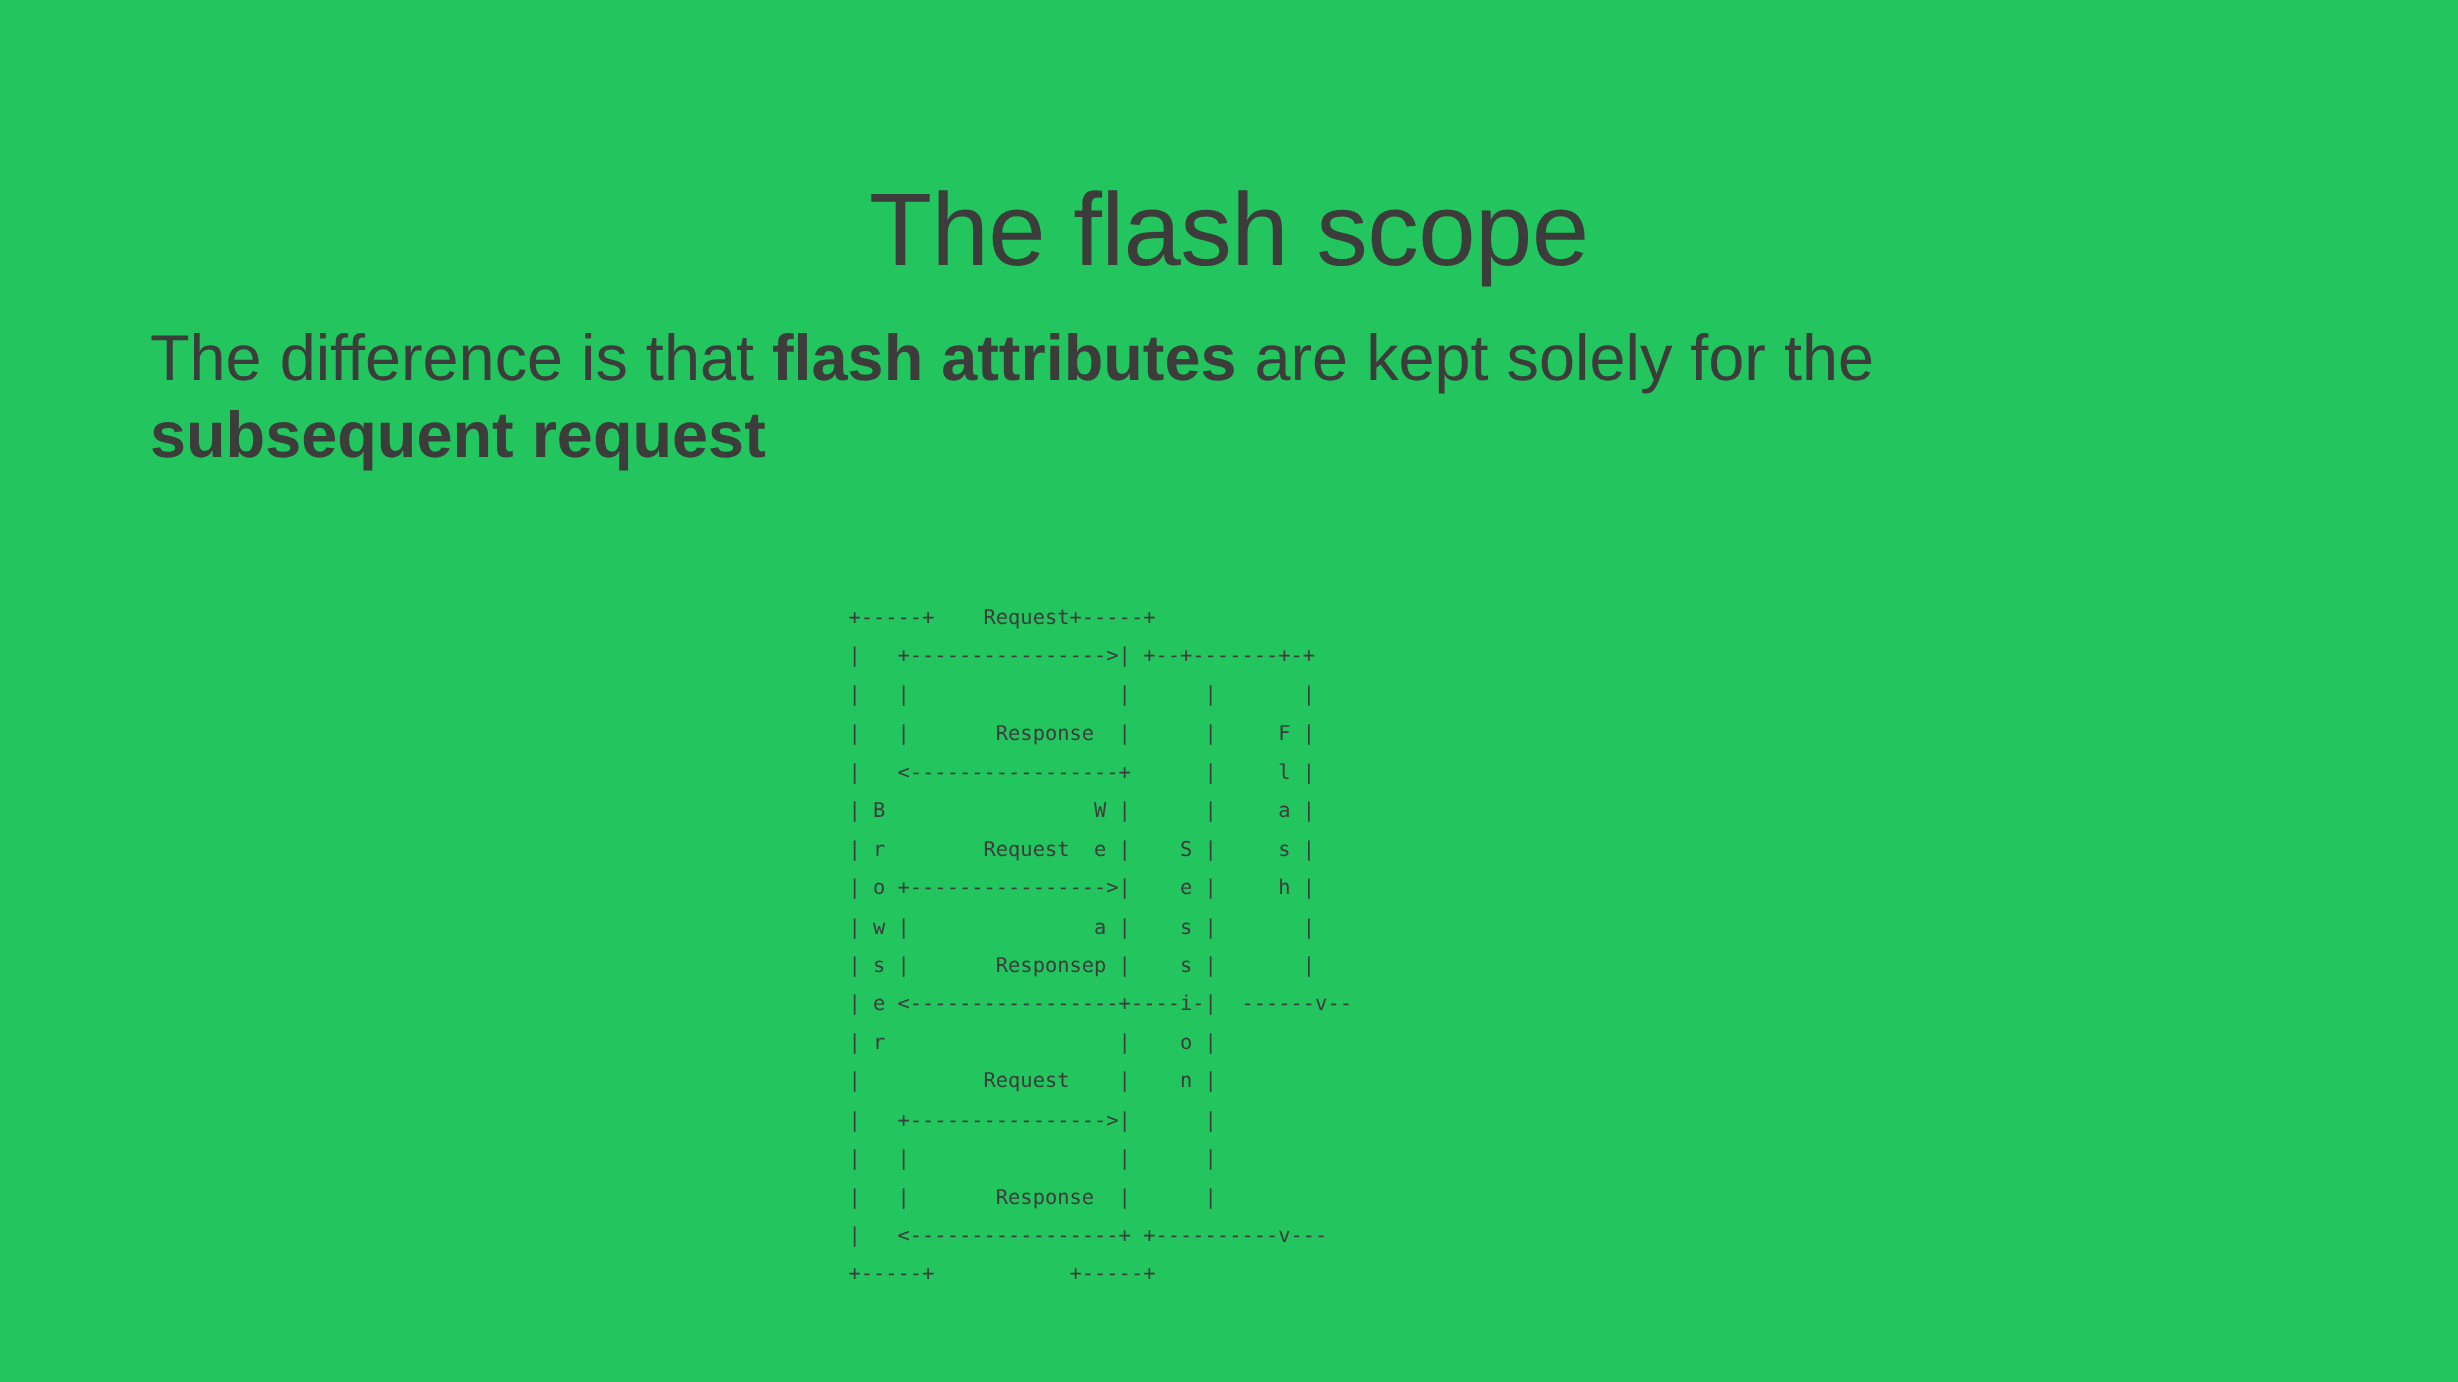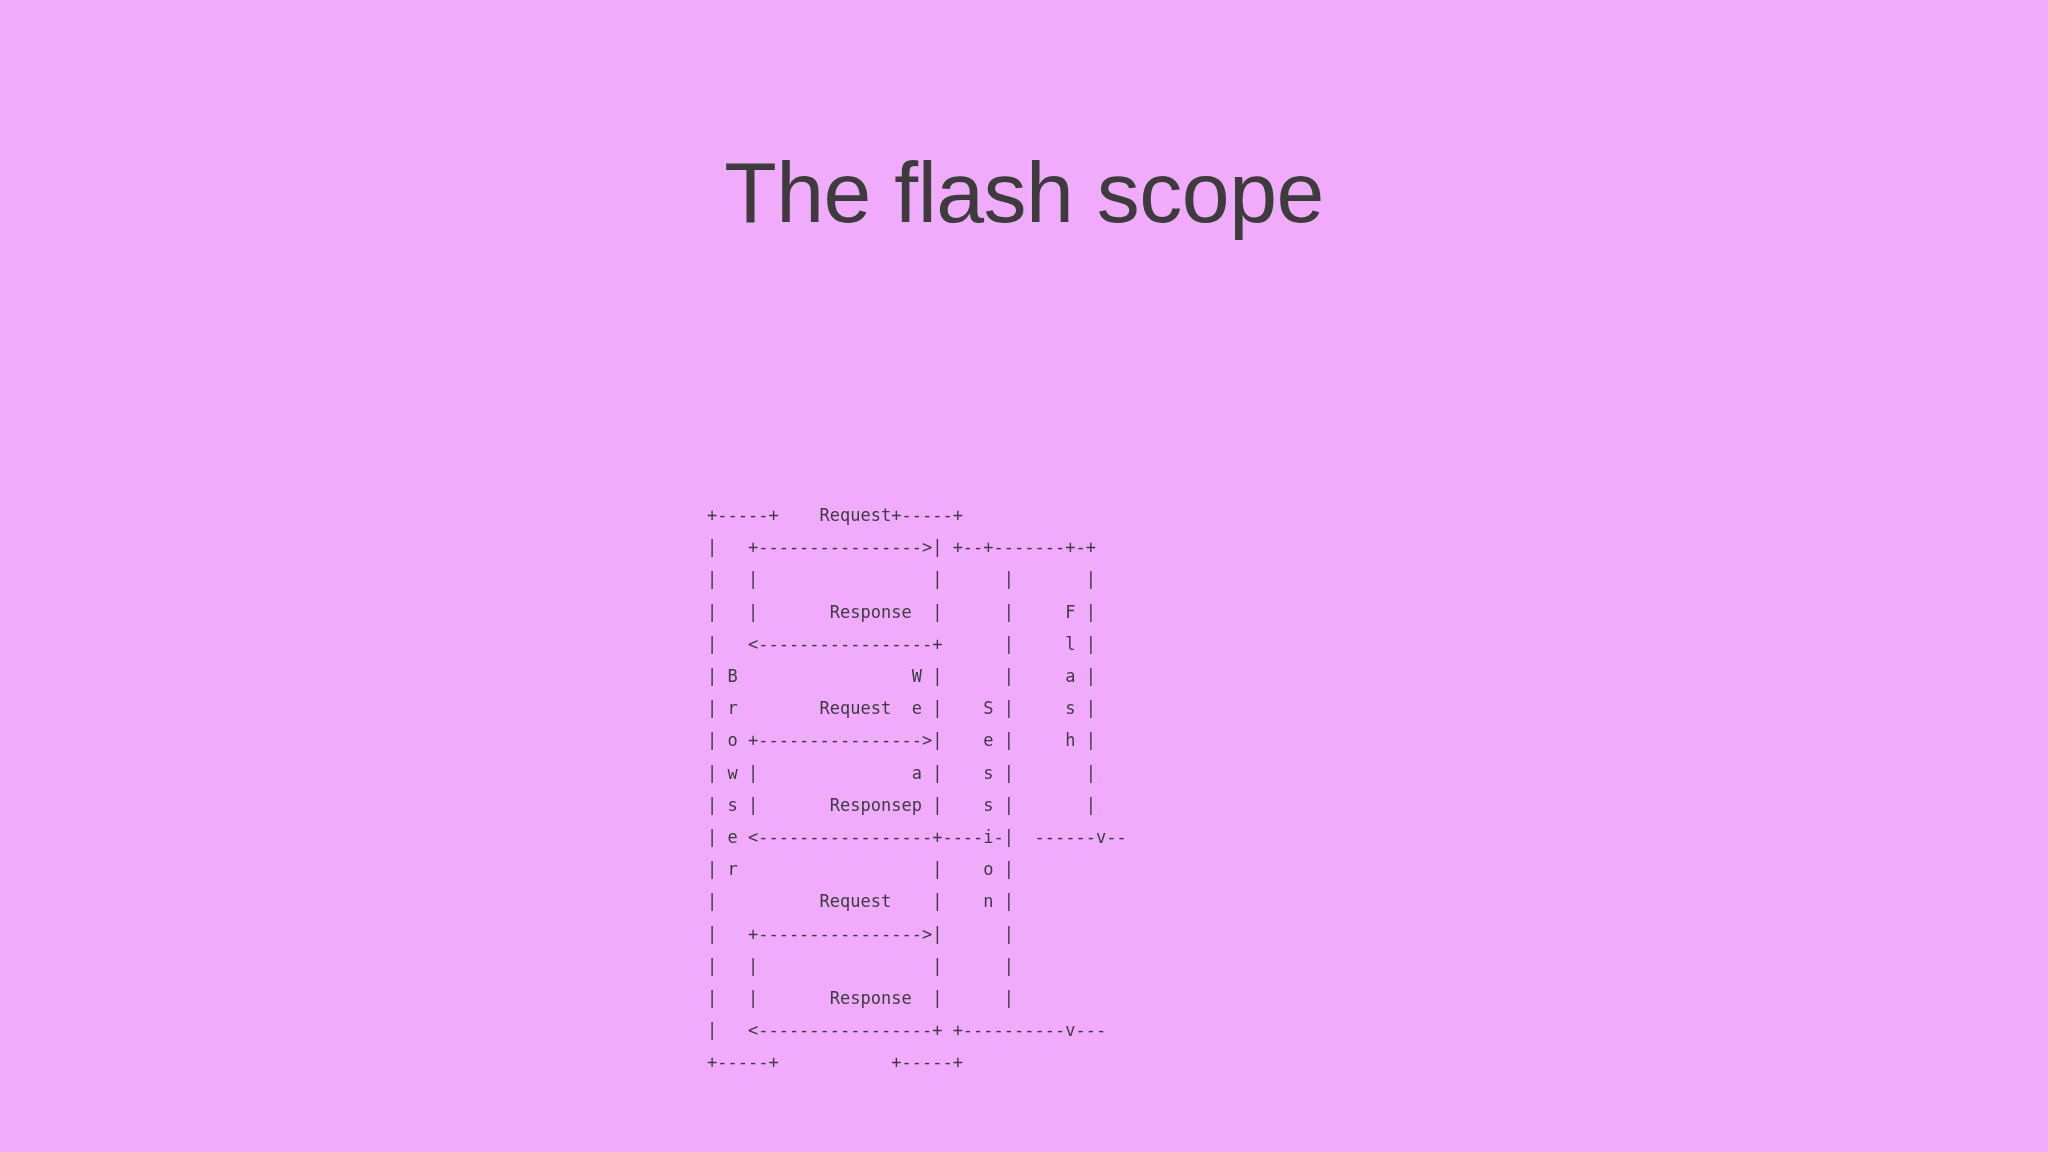--- a/index.html
+++ b/index.html
@@ -13,21 +13,21 @@
     background: #ffffff;
     font-family: "Liberation Sans", sans-serif;
     color: #3c3c3b;
     overflow: hidden;
     position: relative;
   }
 
   .slide {
     position: absolute;
     inset: 0;
-    background: #f0abfc;
+    background: #22c55e;
     text-decoration: underline;
   }
 
   
   .slide-title {
     position: absolute;
     top: 88px;
     left: 0;
     width: 2048px;
     text-align: center;
@@ -68,20 +68,21 @@
     font-weight: 400;
   }
 </style>
 </head>
 <body>
 
 <div class="slide">
 
   <h1 class="slide-title">The flash scope</h1>
 
+  <div class="slide-body"><span>The difference is that </span><span class="bold">flash attributes</span><span> are kept solely for the </span><span class="bold">subsequent request</span></div>
 
   <pre class="ascii-diagram">+-----+    Request+-----+
 |   +----------------&gt;| +--+-------+-+
 |   |                 |      |       |
 |   |       Response  |      |     F |
 |   &lt;-----------------+      |     l |
 | B                 W |      |     a |
 | r        Request  e |    S |     s |
 | o +----------------&gt;|    e |     h |
 | w |               a |    s |       |

